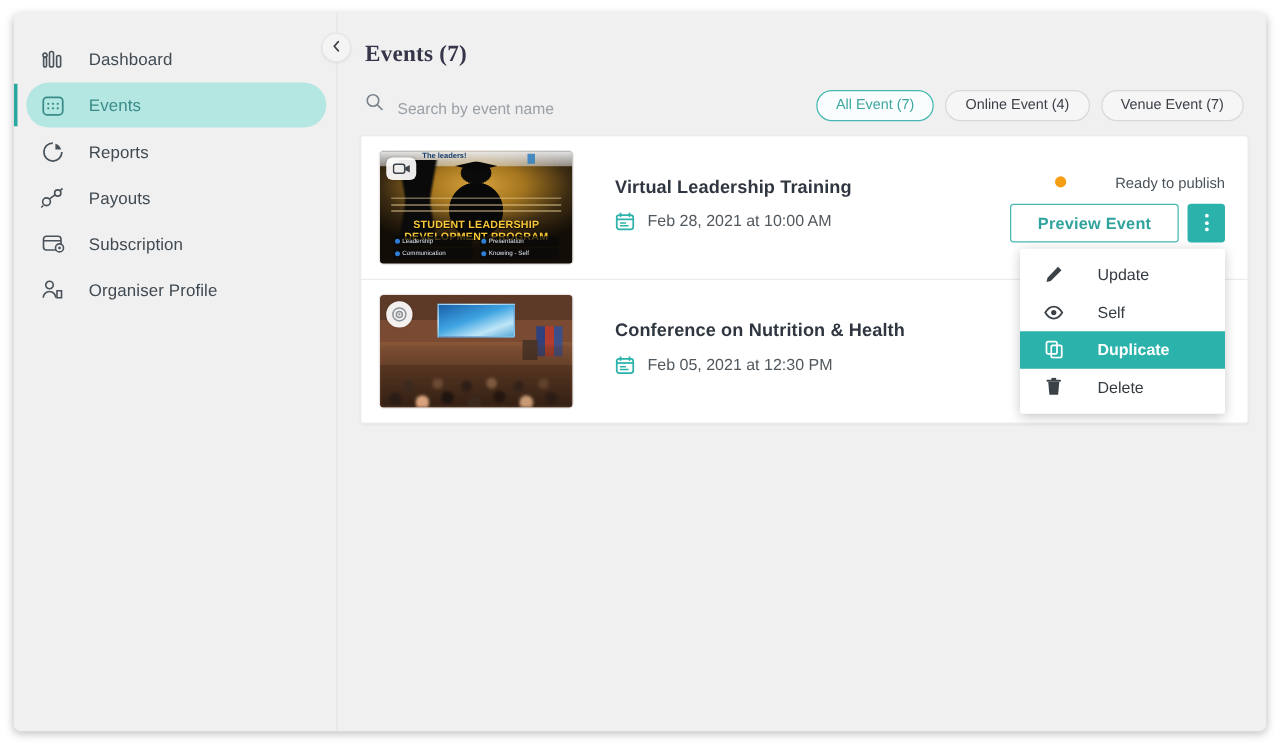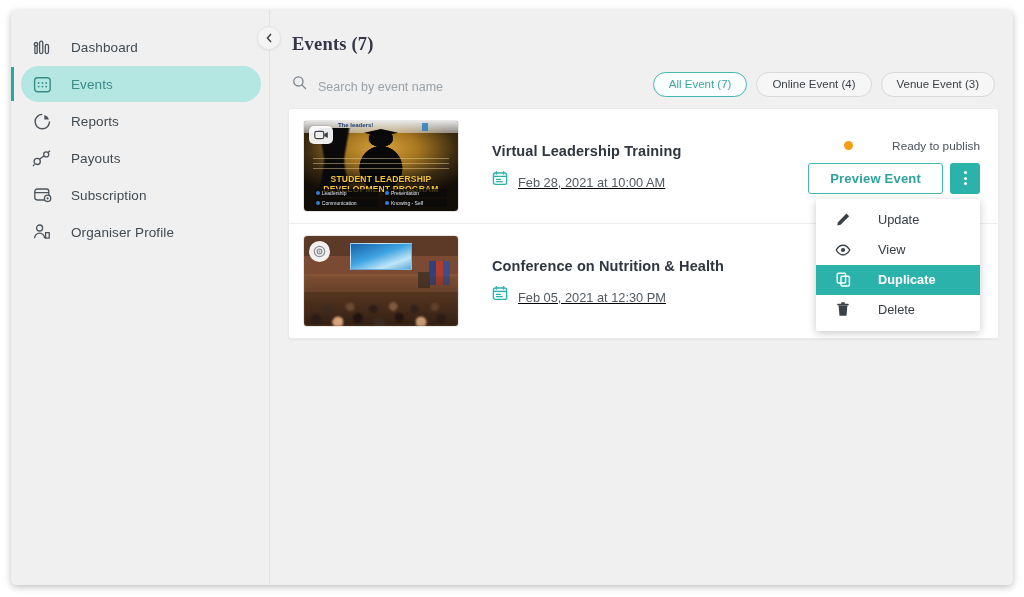--- a/index.html
+++ b/index.html
@@ -312,23 +312,22 @@
 
   .event-info { margin-left: 33px; flex: 1; }
   .event-name {
     font-size: 14.5px;
     color: #2f3640;
     letter-spacing: .1px;
     font-weight: 600;
   }
   .event-date-row {
     display: flex;
-    align-items: flex-end;
+    align-items: flex-start;
     margin-top: 11px;
-    text-decoration: underline;
   }
   .event-date {
     font-size: 12.8px;
     color: #51595f;
     margin-left: 10px;
   }
 
   .event-actions {
     display: flex;
     flex-direction: column;
@@ -509,21 +508,21 @@
         <input id="search-input" type="text" placeholder="Search by event name" style="">
       </div>
 
       <div class="chip active">
         <span>All Event (7)</span>
       </div>
       <div class="chip">
         <span>Online Event (4)</span>
       </div>
       <div class="chip">
-        <span>Venue Event (3)</span>
+        <span>Venue Event (7)</span>
       </div>
     </div>
 
     <section id="events-card">
 
       <article class="event-row">
         <div class="thumb thumb-poster">
           <div class="brandbar"></div>
           <div class="brandtxt">The leaders!</div>
           <div class="brandlogo"></div>
@@ -588,21 +587,21 @@
               </span>
               <span>Update</span>
             </div>
             <div class="menu-item">
               <span class="mi-icon">
                 <svg width="16" height="12" viewBox="0 0 16 12">
                   <path d="M8 1.2C4 1.2 1.2 6 1.2 6S4 10.8 8 10.8 14.8 6 14.8 6 12 1.2 8 1.2z" fill="none" stroke="#3a4248" stroke-width="1.4"></path>
                   <circle cx="8" cy="6" r="2.1" fill="#3a4248"></circle>
                 </svg>
               </span>
-              <span>View</span>
+              <span>Self</span>
             </div>
             <div class="menu-item highlight">
               <span class="mi-icon">
                 <svg width="15" height="15" viewBox="0 0 15 15">
                   <rect x="1.2" y="1.2" width="8.4" height="9.8" rx="1.3" fill="none" stroke="#ffffff" stroke-width="1.4"></rect>
                   <rect x="5" y="4.2" width="8.4" height="9.8" rx="1.3" fill="none" stroke="#ffffff" stroke-width="1.4"></rect>
                 </svg>
               </span>
               <span>Duplicate</span>
             </div>

